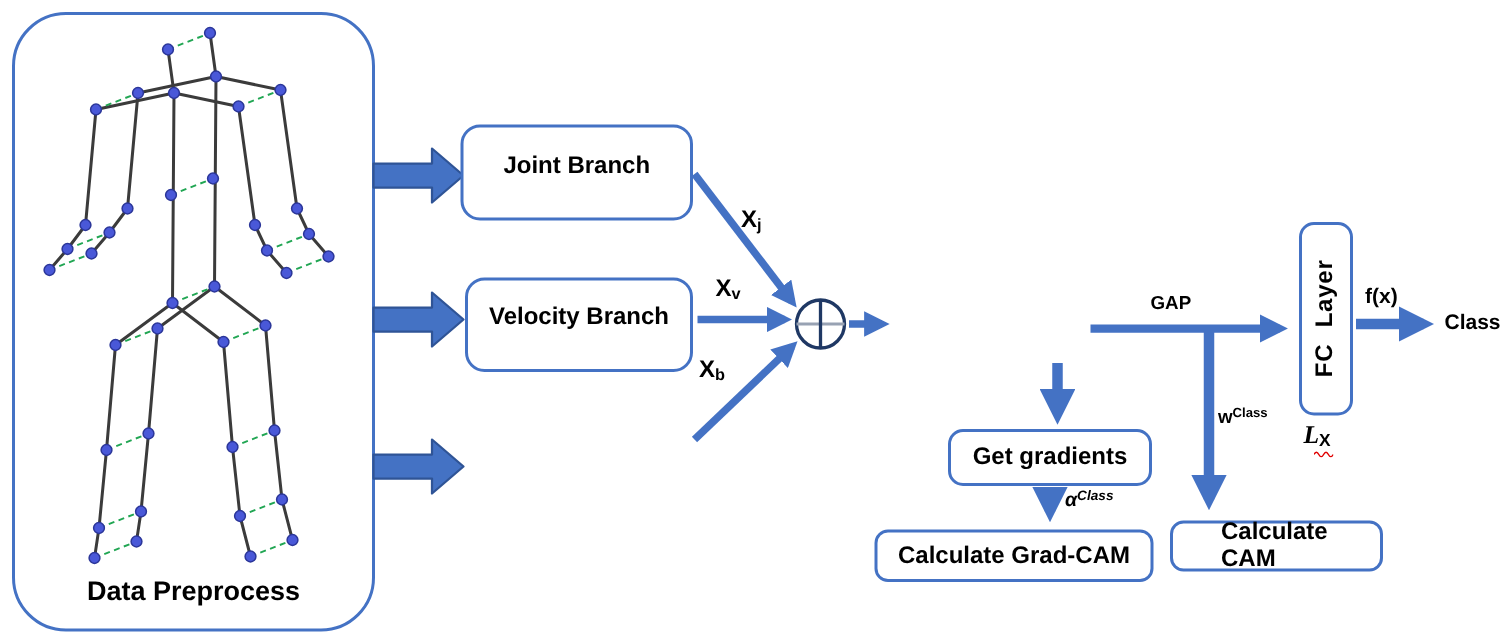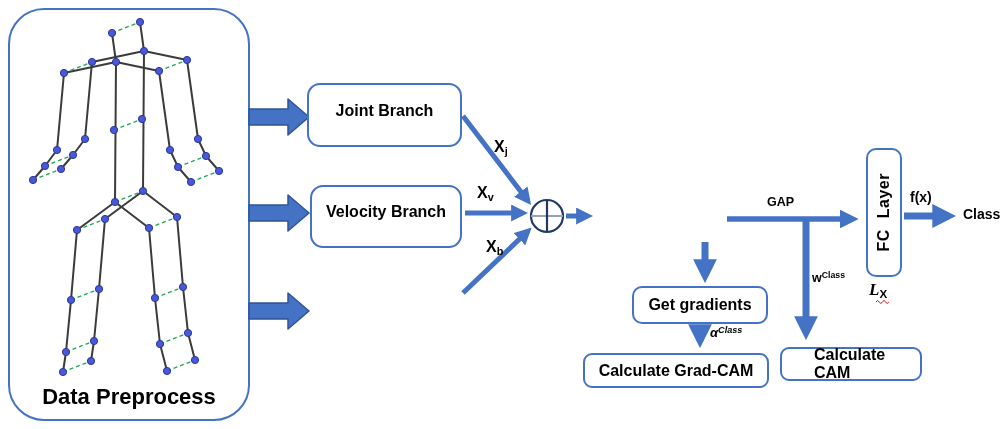--- a/index.html
+++ b/index.html
@@ -3,21 +3,21 @@
 <meta charset="utf-8">
 <style>
   html,body{margin:0;padding:0;background:#fff;}
   .stage{position:relative;width:1004px;height:429px;background:#fff;overflow:hidden;
          font-family:"Liberation Sans",sans-serif;color:#000;}
   svg.overlay{position:absolute;left:0;top:0;z-index:1;}
   
   .panel{position:absolute;left:8px;top:8px;width:238px;height:409px;border:2.4px solid #4472C4;
          border-radius:36px;background:transparent;z-index:0;}
   .panel-label{position:absolute;left:8px;top:384px;width:242px;text-align:center;
-               font-size:22px;font-weight:700;z-index:3;}
+               font-size:18px;font-weight:700;z-index:3;}
   
   .node{position:absolute;border:2px solid #4472C4;border-radius:13px;background:#fff;
         display:flex;align-items:center;justify-content:center;font-weight:700;z-index:2;
         box-sizing:border-box;}
   .branch{padding-bottom:9px;font-size:16px;}
   .n-joint   {left:307px;top:83px; width:155px;height:64px;}
   .n-velocity{left:310px;top:185px;width:152px;height:63px;}
   .n-bone    {left:310px;top:280px;width:150px;height:63px;}
   .n-main    {left:597px;top:196px;width:130px;height:44px;font-size:17px;border-radius:12px;}
   .n-getgrad {left:632px;top:286px;width:136px;height:38px;font-size:16px;border-radius:10px;}
@@ -25,21 +25,21 @@
   .n-cam     {left:780px;top:347px;width:142px;height:34px;font-size:16px;border-radius:9px;padding-left:32px;}
   .n-fc      {left:866px;top:148px;width:36px; height:129px;border-radius:10px;}
   .fc-text{writing-mode:vertical-rl;transform:rotate(180deg);font-weight:700;font-size:16px;
            word-spacing:6px;letter-spacing:0.5px;}
   
   .lbl{position:absolute;font-weight:700;z-index:3;white-space:nowrap;}
   .lbl sub{font-size:68%;font-weight:700;vertical-align:-22%;}
   .lbl sup{font-size:70%;font-weight:700;vertical-align:38%;}
   .l-xj   {left:494px;top:138px;font-size:16px;}
   .l-xv   {left:477px;top:184px;font-size:16px;}
-  .l-xb   {left:466px;top:238px;font-size:16px;margin-left:20px;}
+  .l-xb   {left:466px;top:238px;font-size:16px;}
   .l-gap  {left:767px;top:195px;font-size:12.5px;}
   .l-w    {left:812px;top:270px;font-size:12.5px;}
   .l-alpha{left:710px;top:325px;font-size:13px;font-style:italic;}
   .l-fx   {left:910px;top:189px;font-size:14px;}
   .l-class{left:963px;top:206px;font-size:14px;}
   .l-loss {left:869px;top:280px;font-size:17px;}
   .loss-base{font-family:"Liberation Serif",serif;font-style:italic;font-weight:700;}
   .loss-wrap{position:relative;display:inline-block;}
   .squig{position:absolute;right:-2px;bottom:-4px;}
 </style>

